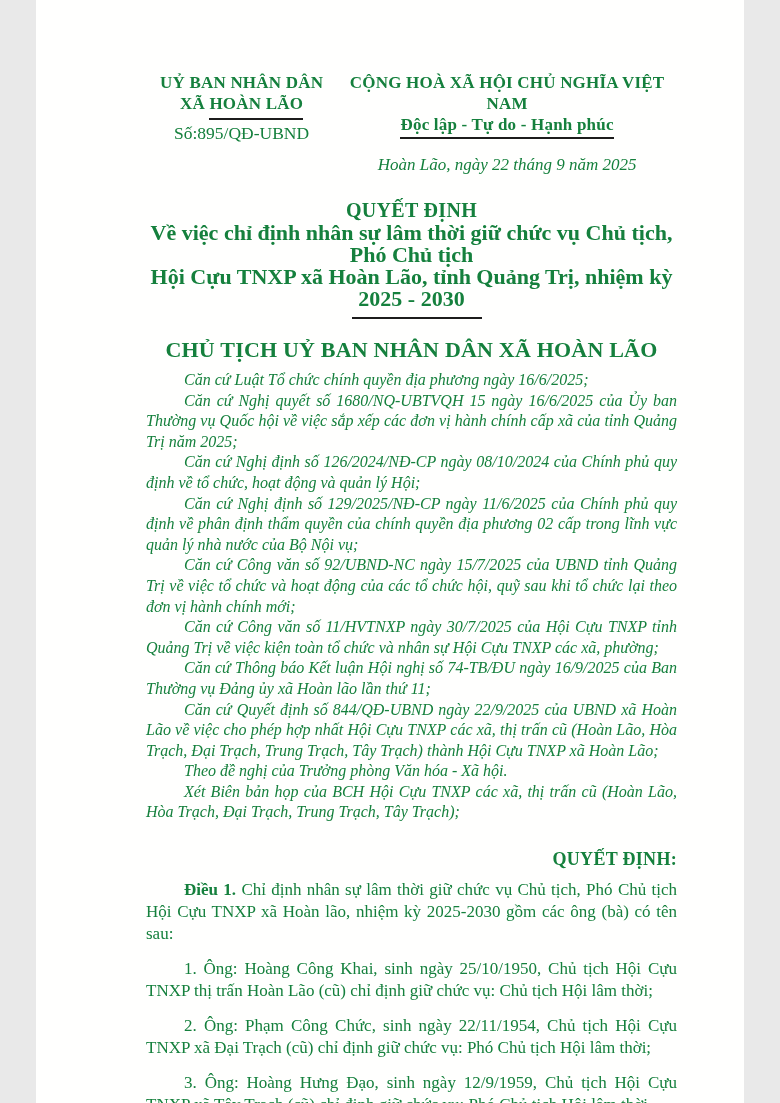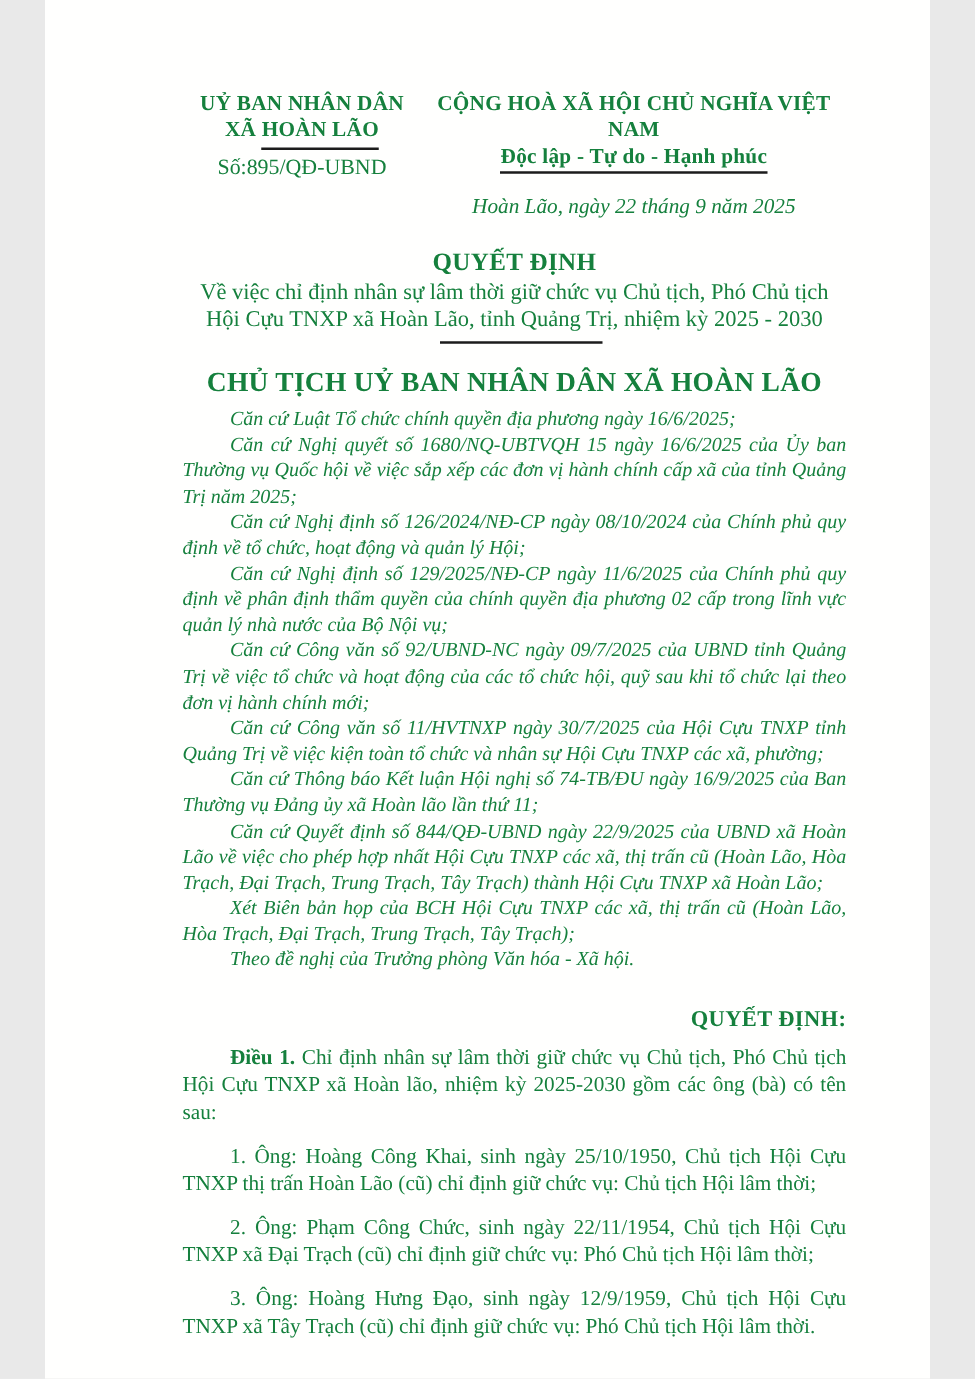--- a/index.html
+++ b/index.html
@@ -22,21 +22,21 @@
   .hdr-right { width: 64%; text-align: center; }
   .org-line { font-weight: bold; font-size: 17px; line-height: 21px; letter-spacing: .2px; }
   .org-underlined { display: inline-block; border-bottom: 2px solid #1c1c1c; padding-bottom: 4px; }
   .motto { display: inline-block; font-weight: bold; font-size: 17px; line-height: 21px; border-bottom: 2px solid #1c1c1c; padding-bottom: 2px; letter-spacing: .2px; }
   .doc-number { margin-top: 2px; font-size: 17.5px; line-height: 22px; }
   .dateline   { margin-top: 15px; font-style: italic; font-size: 17px; line-height: 22px; }
 
   
   .title-block { margin-top: 22px; text-align: center; }
   .title-type    { font-weight: bold; font-size: 20px; line-height: 24px; letter-spacing: .3px; }
-  .title-subject { font-weight: normal; font-size: 18px; line-height: 22px; }
+  .title-subject { font-weight: bold; font-size: 22px; line-height: 22px; }
   .title-sep { width: 130px; border-top: 2px solid #1c1c1c; margin: 7px auto 0; transform: translateX(5px); }
 
   .authority { margin-top: 20px; text-align: center; font-weight: bold; font-size: 22px; line-height: 22px; letter-spacing: .2px; }
 
   
   .preamble { margin-top: 9px; }
   .preamble p {
     margin: 0;
     font-style: italic;
     font-size: 16px;
@@ -82,26 +82,26 @@
     <div class="title-sep"></div>
   </div>
 
   <div class="authority">CHỦ TỊCH UỶ BAN NHÂN DÂN XÃ HOÀN LÃO</div>
 
   <div class="preamble">
     <p>Căn cứ Luật Tổ chức chính quyền địa phương ngày 16/6/2025;</p>
     <p>Căn cứ Nghị quyết số 1680/NQ-UBTVQH 15 ngày 16/6/2025 của Ủy ban Thường vụ Quốc hội về việc sắp xếp các đơn vị hành chính cấp xã của tỉnh Quảng Trị năm 2025;</p>
     <p>Căn cứ Nghị định số 126/2024/NĐ-CP ngày 08/10/2024 của Chính phủ quy định về tổ chức, hoạt động và quản lý Hội;</p>
     <p>Căn cứ Nghị định số 129/2025/NĐ-CP ngày 11/6/2025 của Chính phủ quy định về phân định thẩm quyền của chính quyền địa phương 02 cấp trong lĩnh vực quản lý nhà nước của Bộ Nội vụ;</p>
-    <p>Căn cứ Công văn số 92/UBND-NC ngày 09/7/2025 của UBND tỉnh Quảng Trị về việc tổ chức và hoạt động của các tổ chức hội, quỹ sau khi tổ chức lại theo đơn vị hành chính mới;</p>
+    <p>Căn cứ Công văn số 92/UBND-NC ngày 15/7/2025 của UBND tỉnh Quảng Trị về việc tổ chức và hoạt động của các tổ chức hội, quỹ sau khi tổ chức lại theo đơn vị hành chính mới;</p>
     <p>Căn cứ Công văn số 11/HVTNXP ngày 30/7/2025 của Hội Cựu TNXP tỉnh Quảng Trị về việc kiện toàn tổ chức và nhân sự Hội Cựu TNXP các xã, phường;</p>
     <p>Căn cứ Thông báo Kết luận Hội nghị số 74-TB/ĐU ngày 16/9/2025 của Ban Thường vụ Đảng ủy xã Hoàn lão lần thứ 11;</p>
     <p>Căn cứ Quyết định số 844/QĐ-UBND ngày 22/9/2025 của UBND xã Hoàn Lão về việc cho phép hợp nhất Hội Cựu TNXP các xã, thị trấn cũ (Hoàn Lão, Hòa Trạch, Đại Trạch, Trung Trạch, Tây Trạch) thành Hội Cựu TNXP xã Hoàn Lão;</p>
+    <p>Theo đề nghị của Trưởng phòng Văn hóa - Xã hội.</p>
     <p>Xét Biên bản họp của BCH Hội Cựu TNXP các xã, thị trấn cũ (Hoàn Lão, Hòa Trạch, Đại Trạch, Trung Trạch, Tây Trạch);</p>
-    <p>Theo đề nghị của Trưởng phòng Văn hóa - Xã hội.</p>
   </div>
 
   <div class="decision-heading">QUYẾT ĐỊNH:</div>
 
   <div class="operative">
     <p class="article"><span class="article-label">Điều 1.</span> <span>Chỉ định nhân sự lâm thời giữ chức vụ Chủ tịch, Phó Chủ tịch Hội Cựu TNXP xã Hoàn lão, nhiệm kỳ 2025-2030 gồm các ông (bà) có tên sau:</span></p>
     <p>1. Ông: Hoàng Công Khai, sinh ngày 25/10/1950, Chủ tịch Hội Cựu TNXP thị trấn Hoàn Lão (cũ) chỉ định giữ chức vụ: Chủ tịch Hội lâm thời;</p>
     <p>2. Ông: Phạm Công Chức, sinh ngày 22/11/1954, Chủ tịch Hội Cựu TNXP xã Đại Trạch (cũ) chỉ định giữ chức vụ: Phó Chủ tịch Hội lâm thời;</p>
     <p>3. Ông: Hoàng Hưng Đạo, sinh ngày 12/9/1959, Chủ tịch Hội Cựu TNXP xã Tây Trạch (cũ) chỉ định giữ chức vụ: Phó Chủ tịch Hội lâm thời.</p>
   </div>

